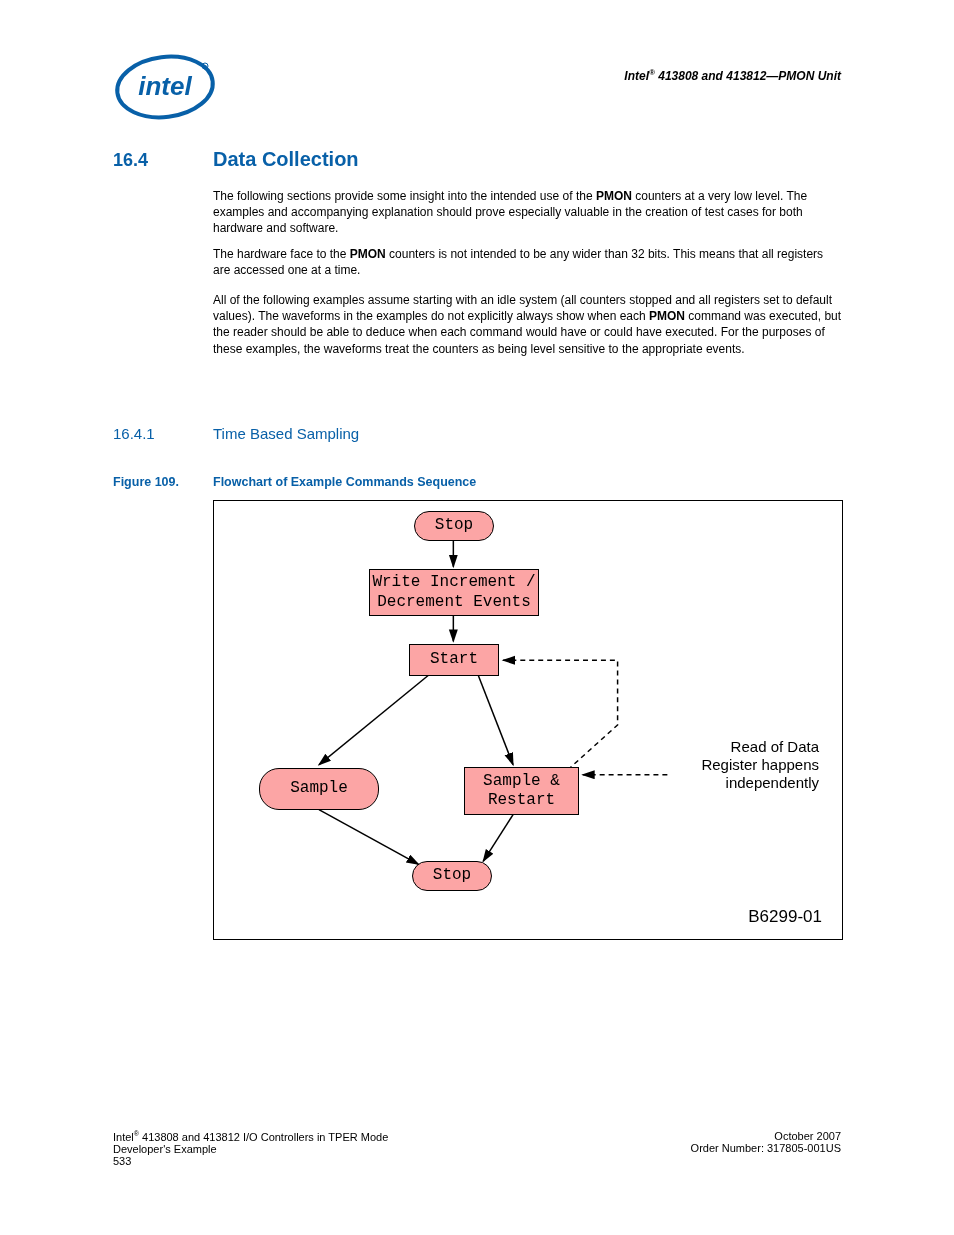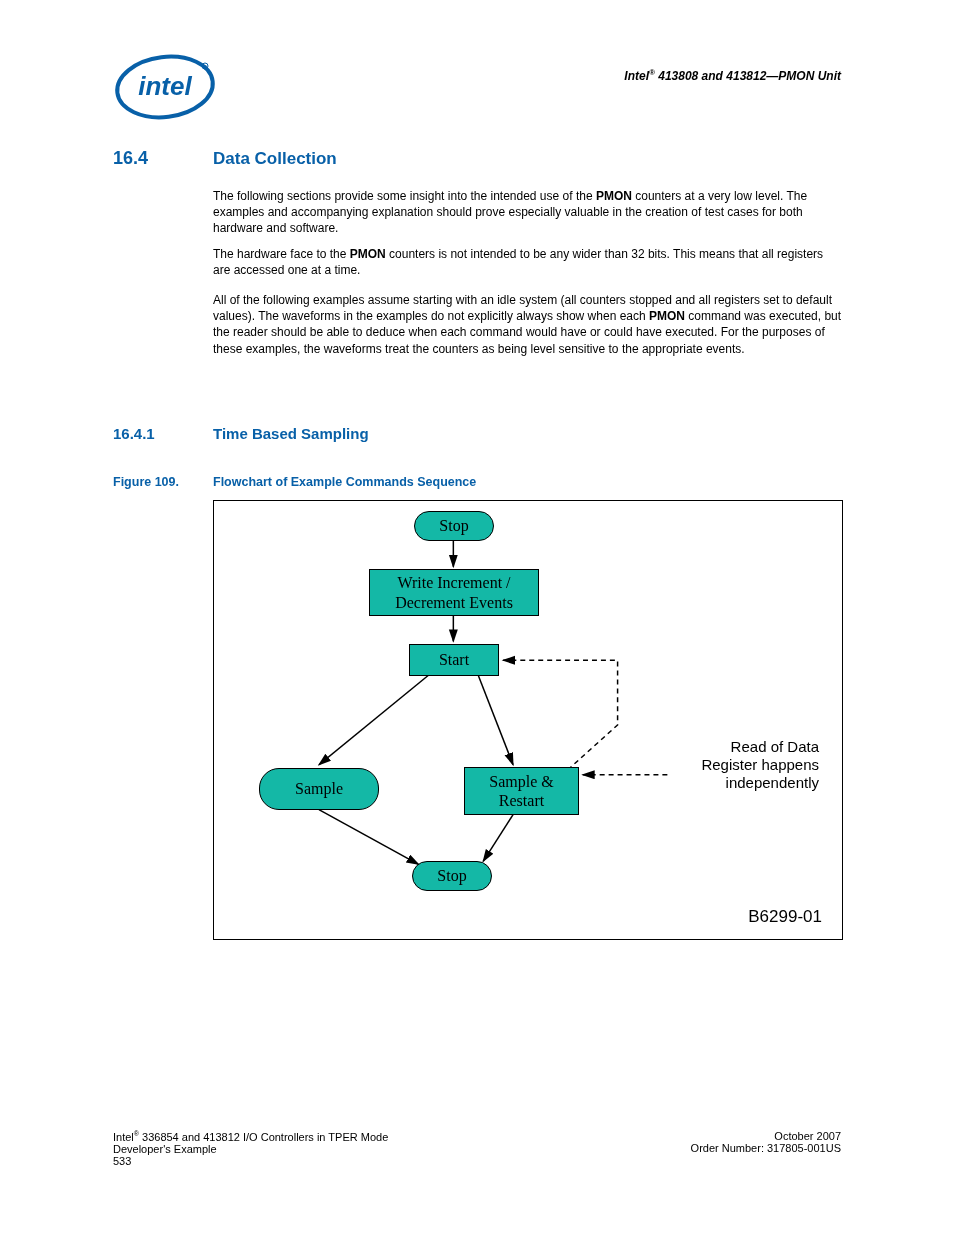--- a/index.html
+++ b/index.html
@@ -34,38 +34,38 @@
     width: 730px;
     color: #0860A8;
     font-weight: bold;
   }
   .section-num {
     display: inline-block;
     width: 100px;
     font-size: 18px;
   }
   .section-text {
-    font-size: 17px;
+    font-size: 20px;
   }
   .body-text {
     position: absolute;
     left: 213px;
     width: 630px;
     font-size: 12px;
     line-height: 1.35;
   }
   .para1 { top: 188px; }
   .para2 { top: 246px; }
   .para3 { top: 292px; }
   .subsection-title {
     position: absolute;
     top: 425px;
     left: 113px;
     color: #0860A8;
-    font-weight: bold;
+    font-weight: normal;
   }
   .sub-num {
     display: inline-block;
     width: 100px;
     font-size: 15px;
   }
   .sub-text { font-size: 15px; }
   .figure-caption {
     position: absolute;
     top: 475px;
@@ -86,25 +86,25 @@
     height: 440px;
     border: 1px solid #000;
   }
   .flowchart-svg {
     position: absolute;
     top: 0; left: 0;
     width: 100%; height: 100%;
   }
   .fb {
     position: absolute;
-    font-family: Liberation Serif, serif;
+    font-family: Liberation Mono, monospace;
     font-size: 16px;
     text-align: center;
     border: 1px solid #000;
-    background: #14b8a6;
+    background: #fca5a5;
     display: flex;
     align-items: center;
     justify-content: center;
     line-height: 1.2;
   }
   .terminator { border-radius: 999px; }
   .figid {
     position: absolute;
     right: 20px;
     bottom: 12px;
@@ -212,21 +212,21 @@
 
   <div class="note-box" style="left:455px; top:237px; width:150px; white-space:pre-line;text-align:right;">Read of Data
 Register happens
 independently</div>
 
   <div class="figid">B6299-01</div>
 </div>
 
 <div class="footer">
   <div class="footer-left">
-    <span>Intel</span><sup>®</sup><span> 336854 and 413812 I/O Controllers in TPER Mode</span><br>
+    <span>Intel</span><sup>®</sup><span> 413808 and 413812 I/O Controllers in TPER Mode</span><br>
     <span>Developer's Example</span><br>
     <span>533</span>
   </div>
   <div class="footer-right">
     <span>October 2007</span><br>
     <span>Order Number: 317805-001US</span>
   </div>
 </div>
 
 </body></html>

